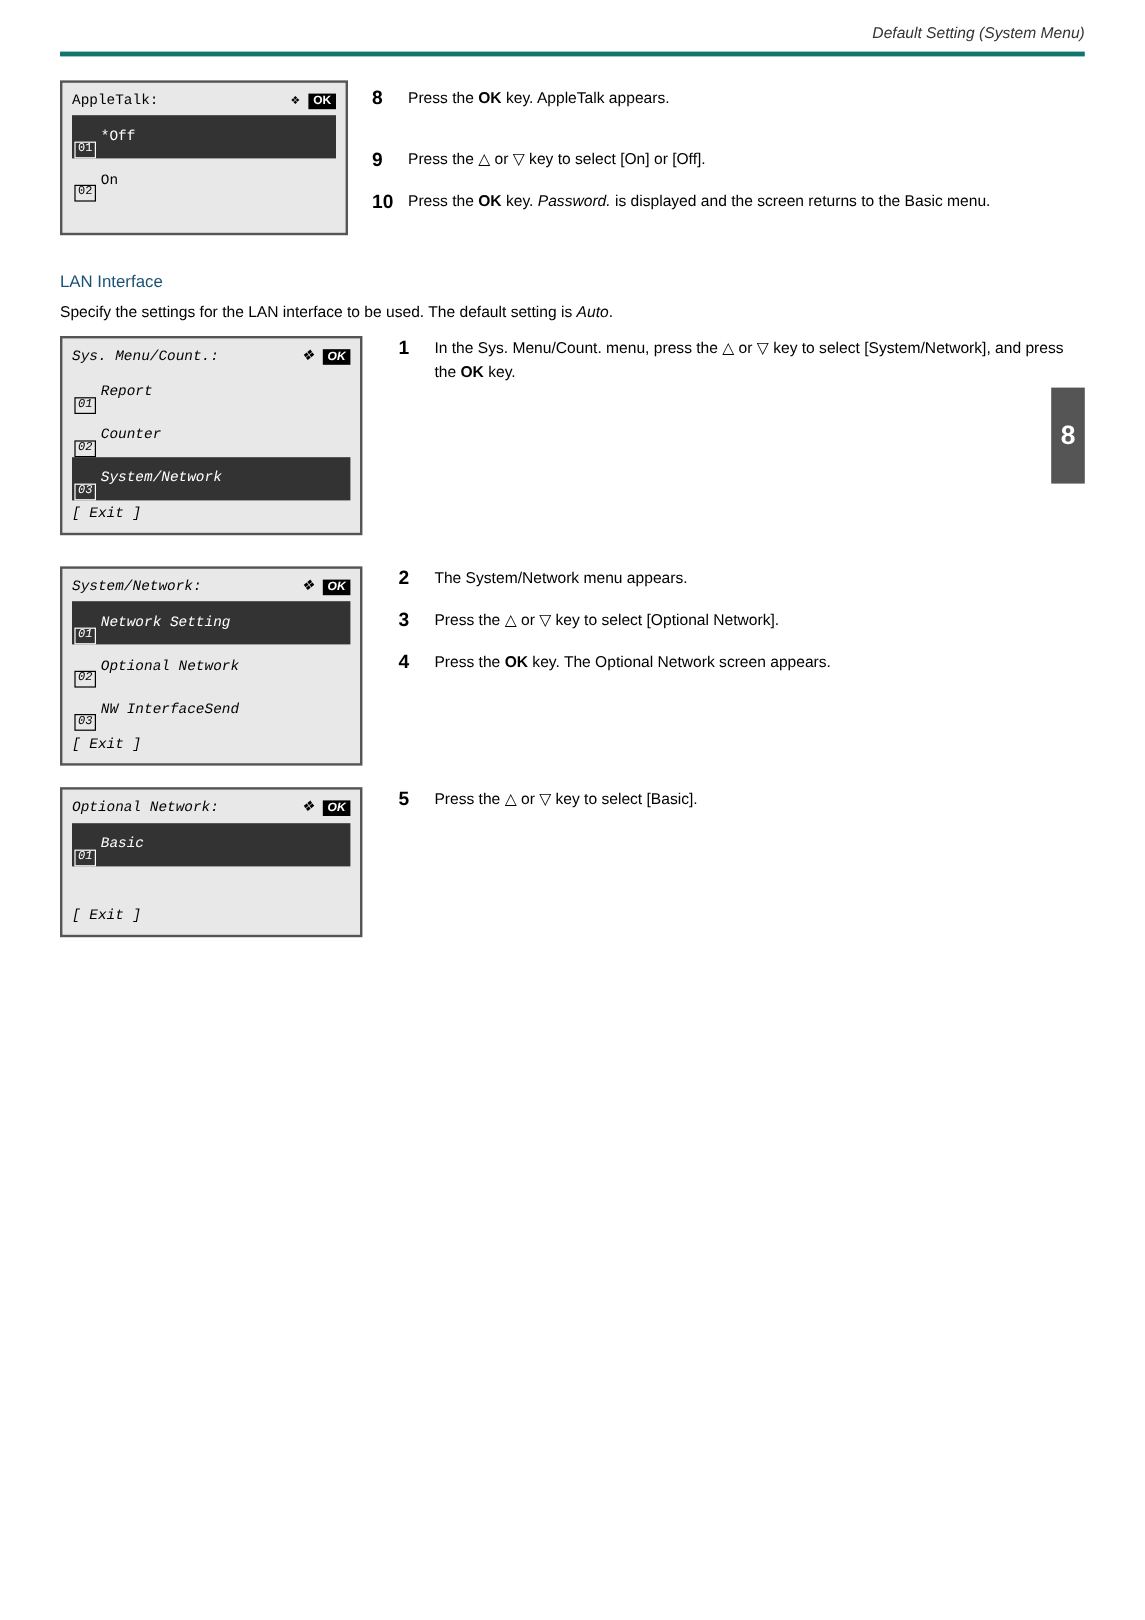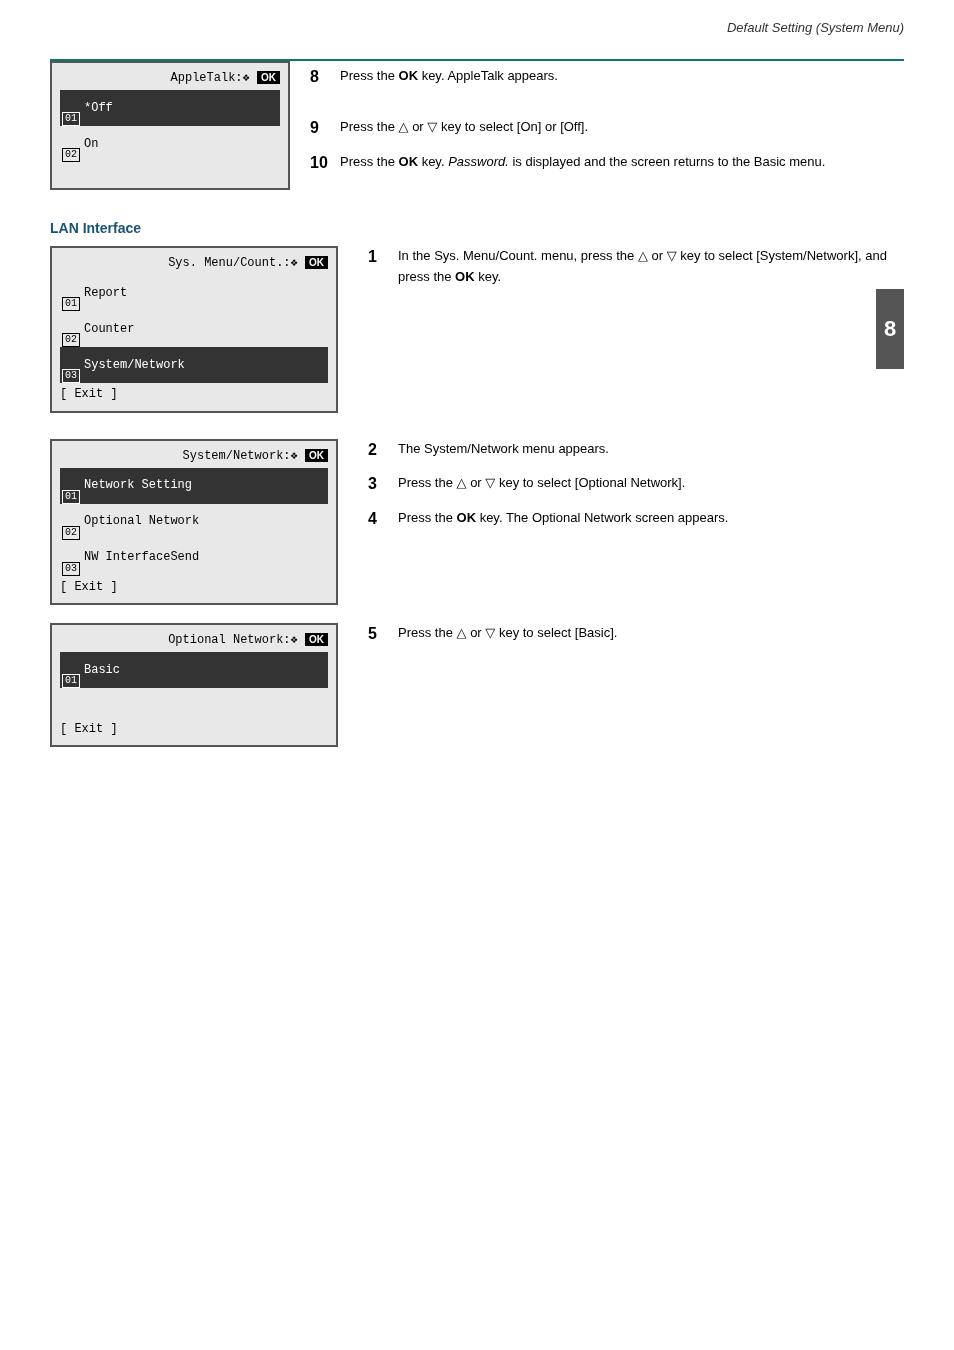--- a/index.html
+++ b/index.html
@@ -19,22 +19,23 @@
       padding: 20px 50px 40px 50px;
       position: relative;
     }
 
     
     .page-header {
       text-align: right;
       font-style: italic;
       font-size: 13px;
       color: #333;
-      padding-bottom: 24px;
-      border-bottom: 2px solid #0f766e;
+      padding-bottom: 8px;
+      border-bottom: 4px solid #0f766e;
+      margin-bottom: 20px;
     }
 
     
     .top-section {
       display: flex;
       gap: 20px;
       margin-bottom: 30px;
     }
 
     .screen-column {
@@ -53,21 +54,21 @@
       background: #e8e8e8;
       font-family: 'Courier New', monospace;
       font-size: 12px;
       padding: 6px 8px;
       line-height: 1.6;
       min-height: 80px;
     }
 
     .lcd-title-row {
       display: flex;
-      justify-content: flex-end;
+      justify-content: space-between;
       align-items: center;
       margin-bottom: 2px;
     }
 
     .ok-badge {
       background: #000;
       color: #fff;
       font-size: 10px;
       padding: 1px 4px;
       font-weight: bold;
@@ -100,21 +101,21 @@
 
     .lcd-exit-row {
       text-align: left;
       padding-right: 4px;
       margin-top: 2px;
     }
 
     
     .section-heading {
       color: #1a5276;
-      font-weight: bold;
+      font-weight: normal;
       font-size: 14px;
       margin-bottom: 8px;
     }
 
     .section-desc {
       font-size: 13px;
       margin-bottom: 6px;
       line-height: 1.5;
     }
 
@@ -156,22 +157,23 @@
 
     
     .two-col {
       display: flex;
       gap: 30px;
       margin-bottom: 18px;
       position: relative;
     }
 
     .two-col-left {
-      width: 288px;
+      width: 252px;
       flex-shrink: 0;
+      font-style: italic;
     }
 
     .two-col-right {
       flex: 1;
     }
 
     
     .page-footer {
       border-top: 1px solid #999;
       text-align: center;
@@ -233,20 +235,23 @@
         <div class="step-num-cell">10</div>
         <div class="step-content-cell">
           Press the <b>OK</b> key. <i>Password.</i> is displayed and the screen returns to the Basic menu.
         </div>
       </div>
     </div>
   </div>
 
   <div style="margin-bottom: 10px;">
     <div class="section-heading">LAN Interface</div>
+    <div class="section-desc">
+      Specify the settings for the LAN interface to be used. The default setting is <i>Auto</i>.
+    </div>
   </div>
 
   <div class="two-col">
     <div class="two-col-left">
       <div class="lcd-screen">
         <div class="lcd-title-row">
           <span>Sys. Menu/Count.:</span>
           <span>
             <span>❖</span>
             <span class="ok-badge">OK</span>

